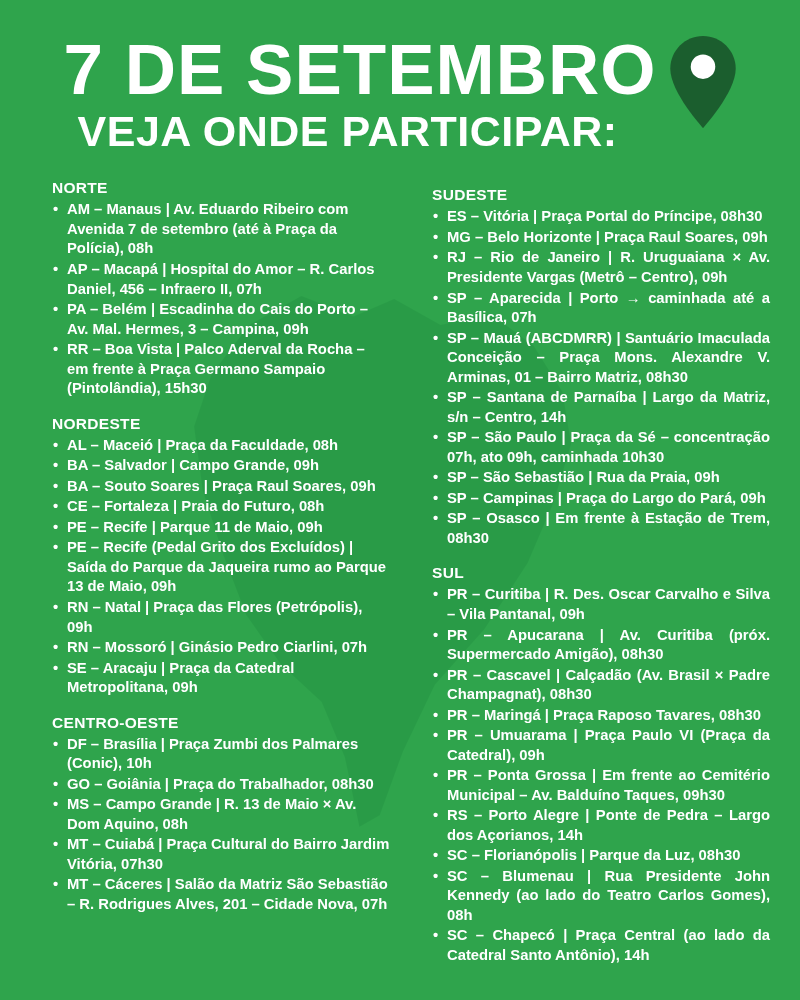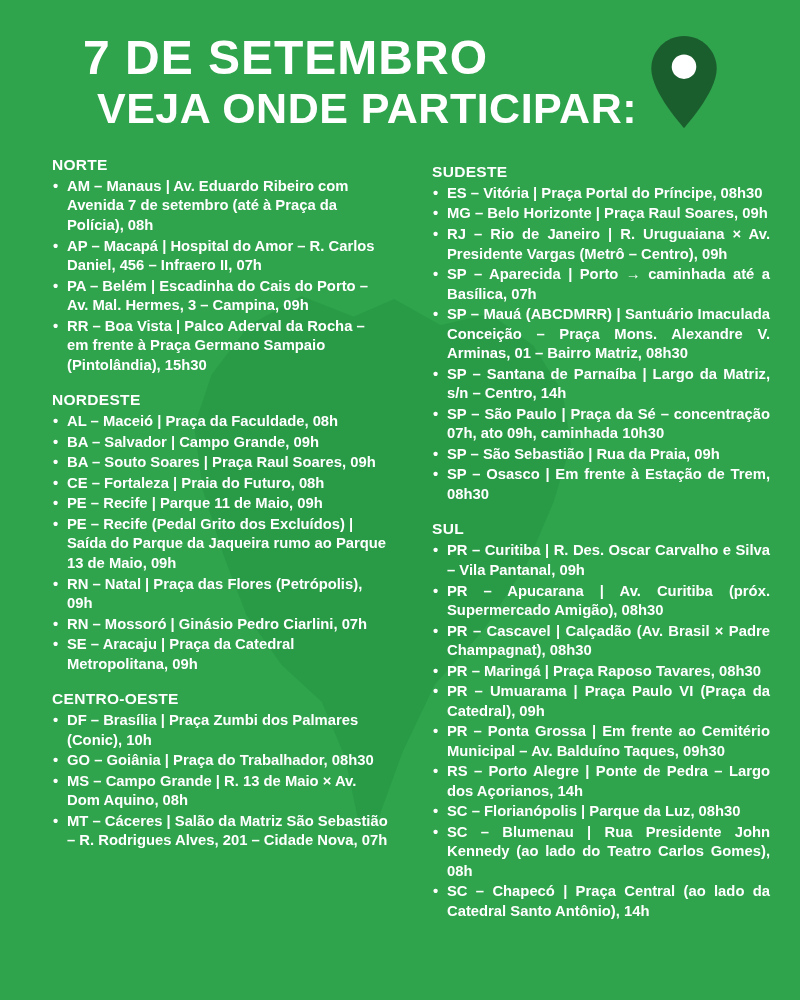--- a/index.html
+++ b/index.html
@@ -18,21 +18,21 @@
   .map-bg{
     position:absolute;left:110px;top:240px;width:580px;height:640px;
     opacity:0.22;pointer-events:none;
   }
   .header{
     display:flex;justify-content:center;align-items:flex-start;
     gap:14px;padding-top:34px;position:relative;z-index:2;
   }
   .title-block{display:flex;flex-direction:column;}
   .poster-title{
-    margin:0;font-size:48px;font-weight:800;line-height:1.02;
+    margin:0;font-size:71px;font-weight:800;line-height:1.02;
     letter-spacing:1px;white-space:nowrap;
   }
   .poster-subtitle{
     margin:4px 0 0 14px;font-size:43px;font-weight:800;line-height:1.0;
     letter-spacing:0.5px;white-space:nowrap;
   }
   .pin-icon{margin-top:2px;}
   .columns{
     display:flex;gap:26px;padding:26px 30px 0 36px;
     position:relative;z-index:2;
@@ -99,36 +99,38 @@
             <li class="event-item">RN – Mossoró | Ginásio Pedro Ciarlini, 07h</li>
             <li class="event-item">SE – Aracaju | Praça da Catedral Metropolitana, 09h</li>
           </ul>
         </section>
         <section class="region">
           <h2 class="region-heading">CENTRO-OESTE</h2>
           <ul class="event-list">
             <li class="event-item">DF – Brasília | Praça Zumbi dos Palmares (Conic), 10h</li>
             <li class="event-item">GO – Goiânia | Praça do Trabalhador, 08h30</li>
             <li class="event-item">MS – Campo Grande | R. 13 de Maio × Av. Dom Aquino, 08h</li>
+            <li class="event-item">MT – Cuiabá | Praça Cultural do Bairro Jardim Vitória, 07h30</li>
             <li class="event-item">MT – Cáceres | Salão da Matriz São Sebastião – R. Rodrigues Alves, 201 – Cidade Nova, 07h</li>
           </ul>
         </section>
       </div>
     <div class="column col-right">
         <section class="region">
           <h2 class="region-heading">SUDESTE</h2>
           <ul class="event-list">
             <li class="event-item">ES – Vitória | Praça Portal do Príncipe, 08h30</li>
             <li class="event-item">MG – Belo Horizonte | Praça Raul Soares, 09h</li>
             <li class="event-item">RJ – Rio de Janeiro | R. Uruguaiana × Av. Presidente Vargas (Metrô – Centro), 09h</li>
             <li class="event-item">SP – Aparecida | Porto → caminhada até a Basílica, 07h</li>
             <li class="event-item">SP – Mauá (ABCDMRR) | Santuário Imaculada Conceição – Praça Mons. Alexandre V. Arminas, 01 – Bairro Matriz, 08h30</li>
             <li class="event-item">SP – Santana de Parnaíba | Largo da Matriz, s/n – Centro, 14h</li>
             <li class="event-item">SP – São Paulo | Praça da Sé – concentração 07h, ato 09h, caminhada 10h30</li>
             <li class="event-item">SP – São Sebastião | Rua da Praia, 09h</li>
+            <li class="event-item">SP – Campinas | Praça do Largo do Pará, 09h</li>
             <li class="event-item">SP – Osasco | Em frente à Estação de Trem, 08h30</li>
           </ul>
         </section>
         <section class="region">
           <h2 class="region-heading">SUL</h2>
           <ul class="event-list">
             <li class="event-item">PR – Curitiba | R. Des. Oscar Carvalho e Silva – Vila Pantanal, 09h</li>
             <li class="event-item">PR – Apucarana | Av. Curitiba (próx. Supermercado Amigão), 08h30</li>
             <li class="event-item">PR – Cascavel | Calçadão (Av. Brasil × Padre Champagnat), 08h30</li>
             <li class="event-item">PR – Maringá | Praça Raposo Tavares, 08h30</li>

